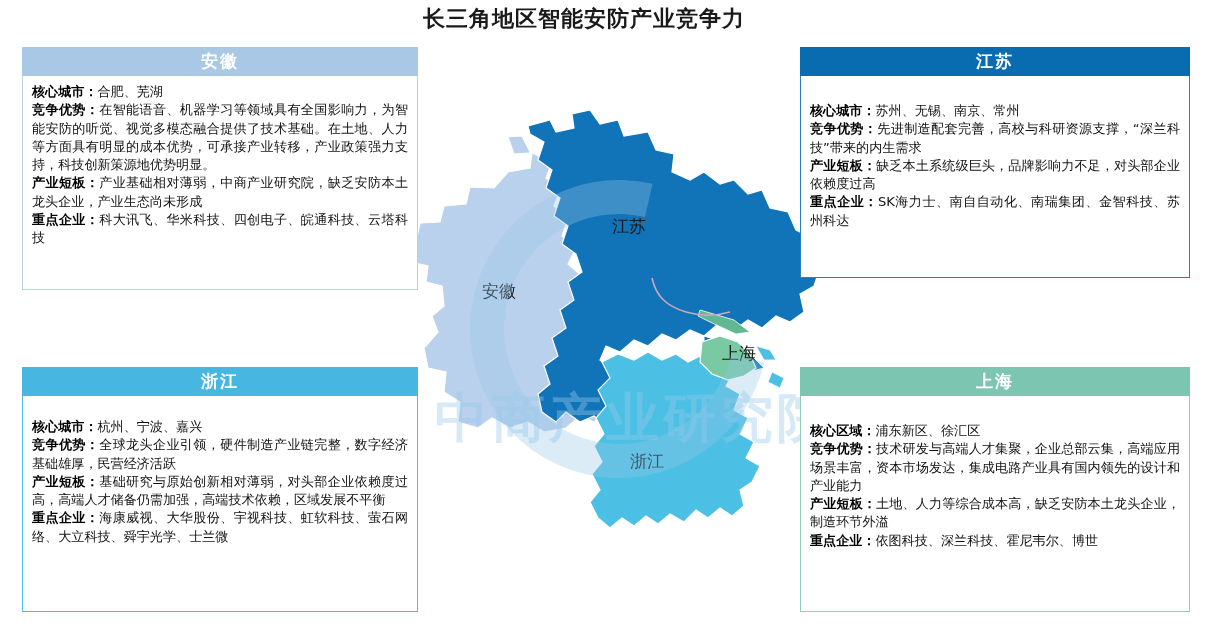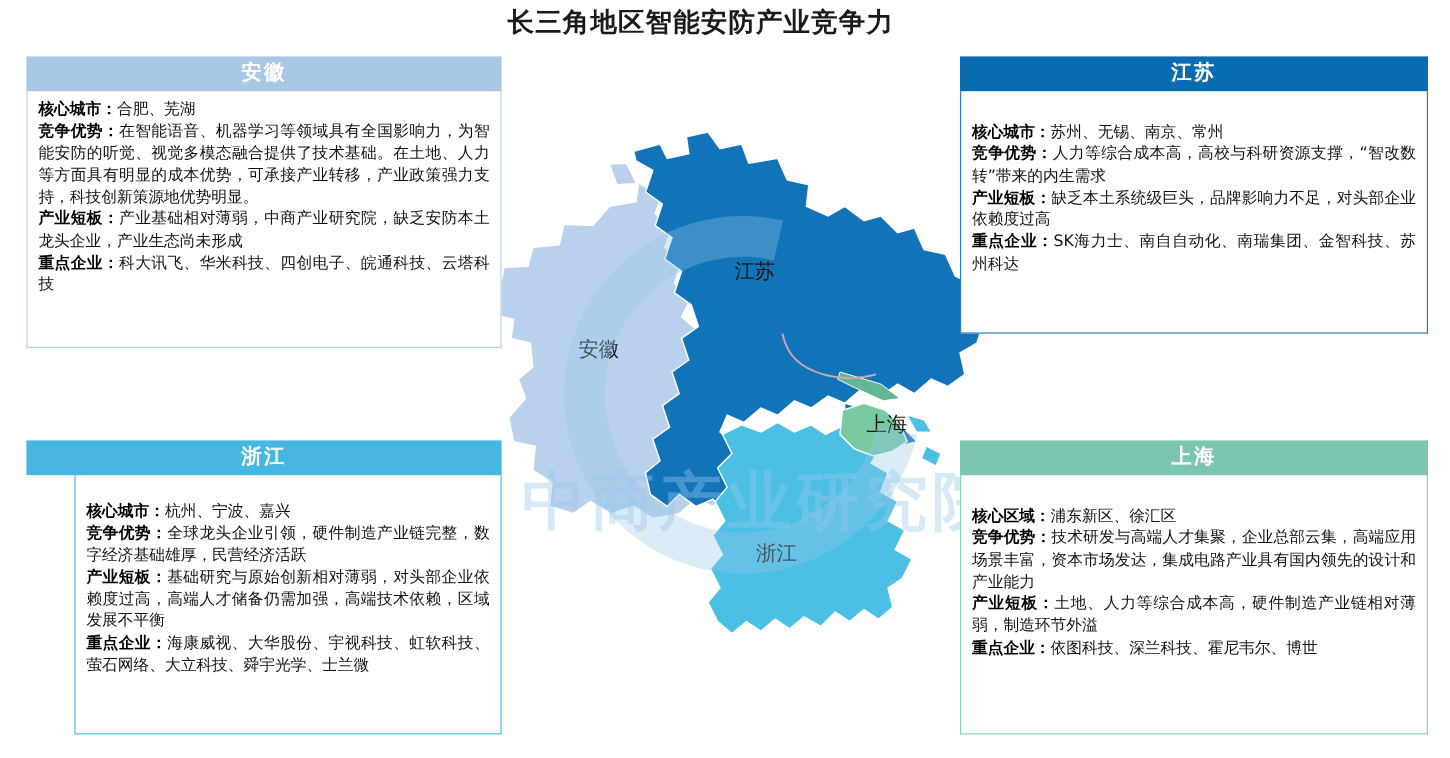--- a/index.html
+++ b/index.html
@@ -59,21 +59,21 @@
   #panel-anhui   {left:22px; top:47px;  width:396px;height:243px;}
   #panel-anhui  .panel-head{background:#a9c8e6;}
   #panel-anhui  .panel-body{border-color:#b9cfe4;}
 
   #panel-jiangsu {left:800px;top:47px;  width:390px;height:231px;}
   #panel-jiangsu .panel-head{background:#0a6cb0;}
   #panel-jiangsu .panel-body{border-color:#2a7fbd;padding-top:26px;}
 
   #panel-zhejiang{left:22px; top:367px; width:396px;height:245px;}
   #panel-zhejiang .panel-head{background:#47b7e2;}
-  #panel-zhejiang .panel-body{border-color:#4fbce5;padding-top:22px;margin-left:40px;}
+  #panel-zhejiang .panel-body{border-color:#4fbce5;padding-top:22px;}
 
   #panel-shanghai{left:800px;top:367px; width:390px;height:245px;}
   #panel-shanghai .panel-head{background:#7cc5b0;}
   #panel-shanghai .panel-body{border-color:#8ccfba;padding-top:26px;}
 </style>
 </head>
 <body>
 
 <div id="page-title">长三角地区智能安防产业竞争力</div>
 
@@ -129,37 +129,37 @@
     <p><b>竞争优势：</b><span>在智能语音、机器学习等领域具有全国影响力，为智能安防的听觉、视觉多模态融合提供了技术基础。在土地、人力等方面具有明显的成本优势，可承接产业转移，产业政策强力支持，科技创新策源地优势明显。</span></p>
     <p><b>产业短板：</b><span>产业基础相对薄弱，中商产业研究院，缺乏安防本土龙头企业，产业生态尚未形成</span></p>
     <p><b>重点企业：</b><span>科大讯飞、华米科技、四创电子、皖通科技、云塔科技</span></p>
   </div>
 </div>
 
 <div class="panel" id="panel-jiangsu">
   <div class="panel-head">江苏</div>
   <div class="panel-body">
     <p><b>核心城市：</b><span>苏州、无锡、南京、常州</span></p>
-    <p><b>竞争优势：</b><span>人力等综合成本高，高校与科研资源支撑，“智改数转”带来的内生需求</span></p>
+    <p><b>竞争优势：</b><span>先进制造配套完善，高校与科研资源支撑，“深兰科技”带来的内生需求</span></p>
     <p><b>产业短板：</b><span>缺乏本土系统级巨头，品牌影响力不足，对头部企业依赖度过高</span></p>
     <p><b>重点企业：</b><span>SK海力士、南自自动化、南瑞集团、金智科技、苏州科达</span></p>
   </div>
 </div>
 
 <div class="panel" id="panel-zhejiang">
   <div class="panel-head">浙江</div>
   <div class="panel-body">
     <p><b>核心城市：</b><span>杭州、宁波、嘉兴</span></p>
     <p><b>竞争优势：</b><span>全球龙头企业引领，硬件制造产业链完整，数字经济基础雄厚，民营经济活跃</span></p>
     <p><b>产业短板：</b><span>基础研究与原始创新相对薄弱，对头部企业依赖度过高，高端人才储备仍需加强，高端技术依赖，区域发展不平衡</span></p>
     <p><b>重点企业：</b><span>海康威视、大华股份、宇视科技、虹软科技、萤石网络、大立科技、舜宇光学、士兰微</span></p>
   </div>
 </div>
 
 <div class="panel" id="panel-shanghai">
   <div class="panel-head">上海</div>
   <div class="panel-body">
     <p><b>核心区域：</b><span>浦东新区、徐汇区</span></p>
     <p><b>竞争优势：</b><span>技术研发与高端人才集聚，企业总部云集，高端应用场景丰富，资本市场发达，集成电路产业具有国内领先的设计和产业能力</span></p>
-    <p><b>产业短板：</b><span>土地、人力等综合成本高，硬件制造产业链相对薄弱，制造环节外溢</span></p>
+    <p><b>产业短板：</b><span>土地、人力等综合成本高，缺乏安防本土龙头企业，制造环节外溢</span></p>
     <p><b>重点企业：</b><span>依图科技、深兰科技、霍尼韦尔、博世</span></p>
   </div>
 </div>
 
 </body></html>

